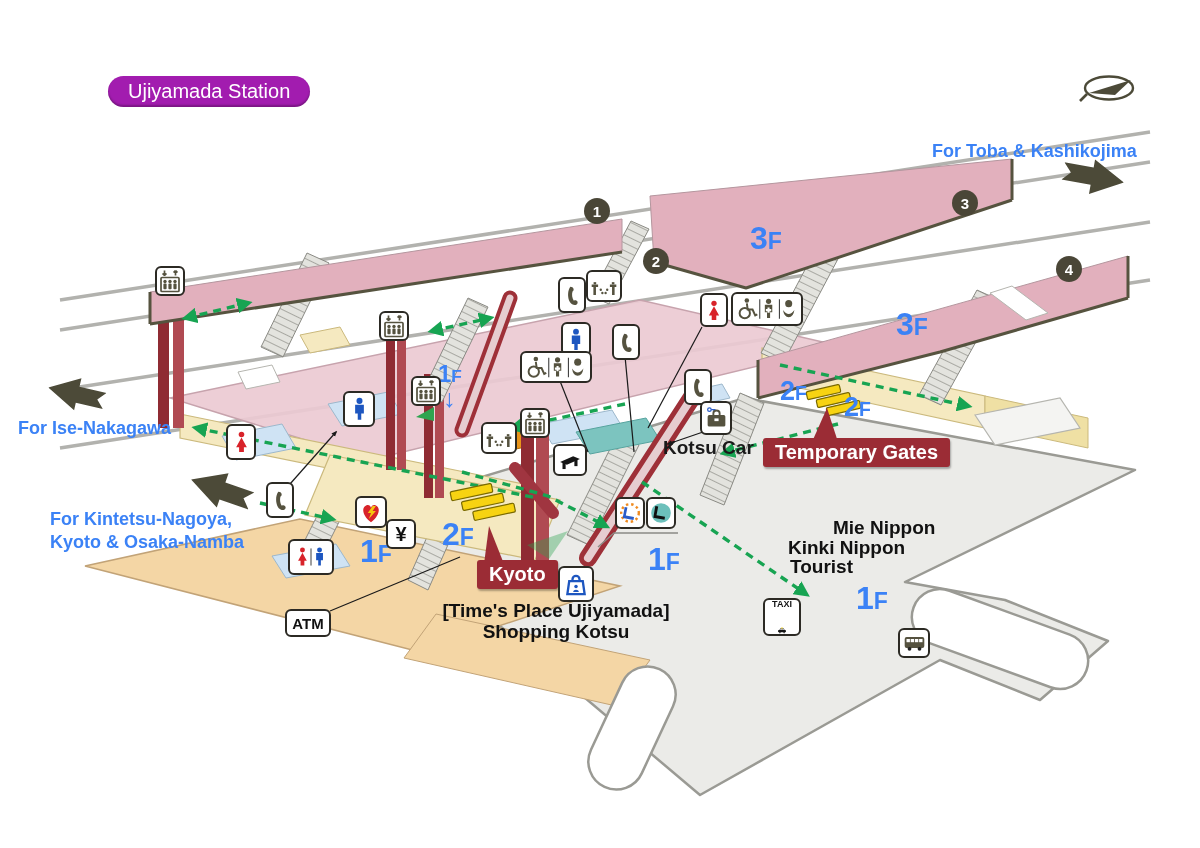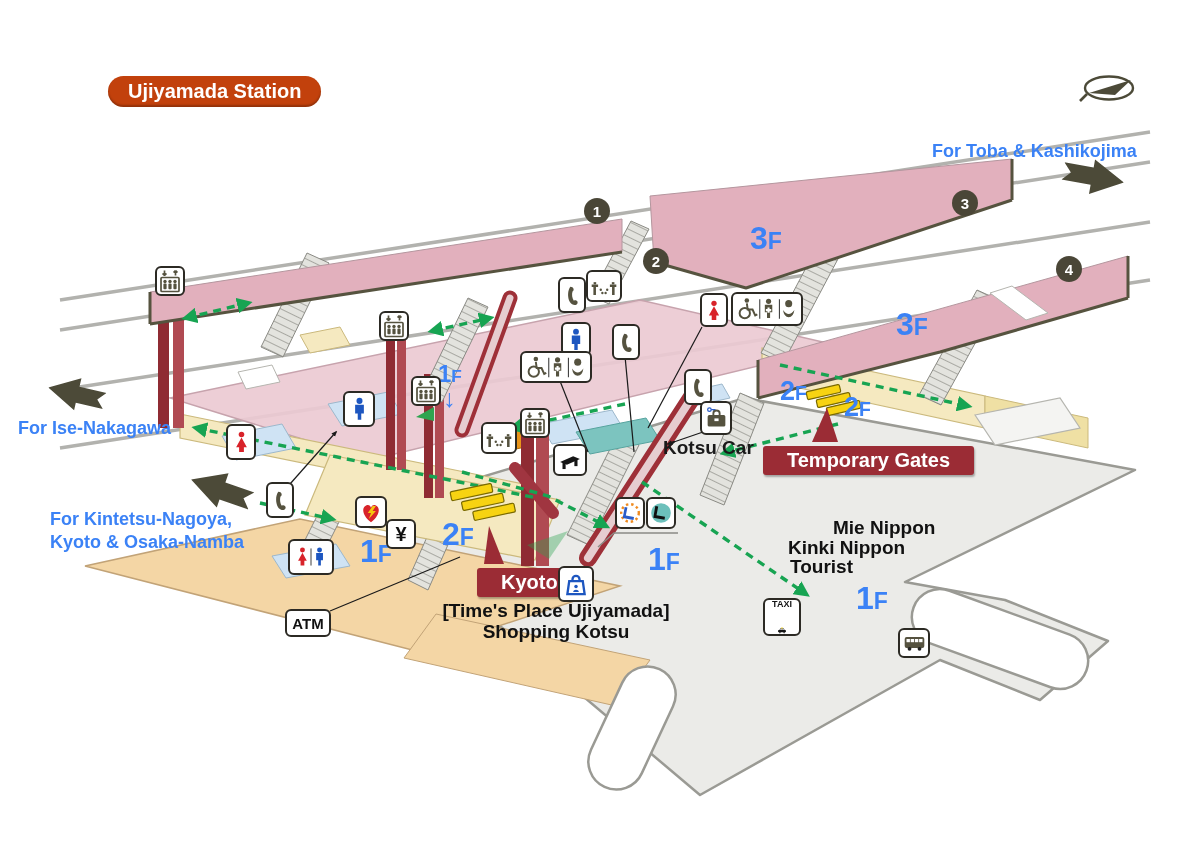--- a/index.html
+++ b/index.html
@@ -2,24 +2,24 @@
 <html><head>
 <meta charset="utf-8">
 <style>
   html,body{margin:0;padding:0;background:#ffffff;}
   .stage{position:relative;width:1200px;height:848px;background:#fff;overflow:hidden;
          font-family:"Liberation Sans","DejaVu Sans",sans-serif;}
   .stage svg.map{position:absolute;left:0;top:0;}
   .abs{position:absolute;}
   .lbl{position:absolute;font-weight:bold;color:#1a1a1a;white-space:nowrap;line-height:1.05;}
   .dir{position:absolute;font-weight:bold;color:#3b82f6;font-size:18px;white-space:nowrap;}
-  .pill{position:absolute;left:108px;top:76px;background:#c2410c;color:#fff;font-size:20px;
-        font-weight:bold;padding:4px 20px;border-radius:17px;box-shadow:inset 0 -2px 2px rgba(0,0,0,.25);}
+  .pill{position:absolute;left:108px;top:76px;background:#a21caf;color:#fff;font-size:20px;
+        font-weight:normal;padding:4px 20px;border-radius:17px;box-shadow:inset 0 -2px 2px rgba(0,0,0,.25);}
   .redbox{position:absolute;background:#9b2c35;color:#fff;font-weight:bold;font-size:20px;
-          padding:3px 24px;border-radius:3px;box-shadow:1px 2px 2px rgba(0,0,0,.3);margin-top:8px;}
+          padding:3px 12px;border-radius:3px;box-shadow:1px 2px 2px rgba(0,0,0,.3);}
   .flabel{position:absolute;font-weight:bold;color:#3b82f6;}
   .flabel .suf{font-size:.72em;}
   .pnum{position:absolute;width:26px;height:26px;border-radius:50%;background:#4a4637;color:#fff;
         font-size:15px;font-weight:bold;display:flex;align-items:center;justify-content:center;}
   .icon{position:absolute;background:#fff;border:2px solid #2c2a24;border-radius:6px;
         box-sizing:border-box;display:flex;align-items:center;justify-content:center;color:#55523f;}
   .icon svg{display:block;}
   .icon.blue{color:#1d56c0;}
   .icon.red{color:#d8232a;}
   .txticon{font-weight:bold;color:#111;}

